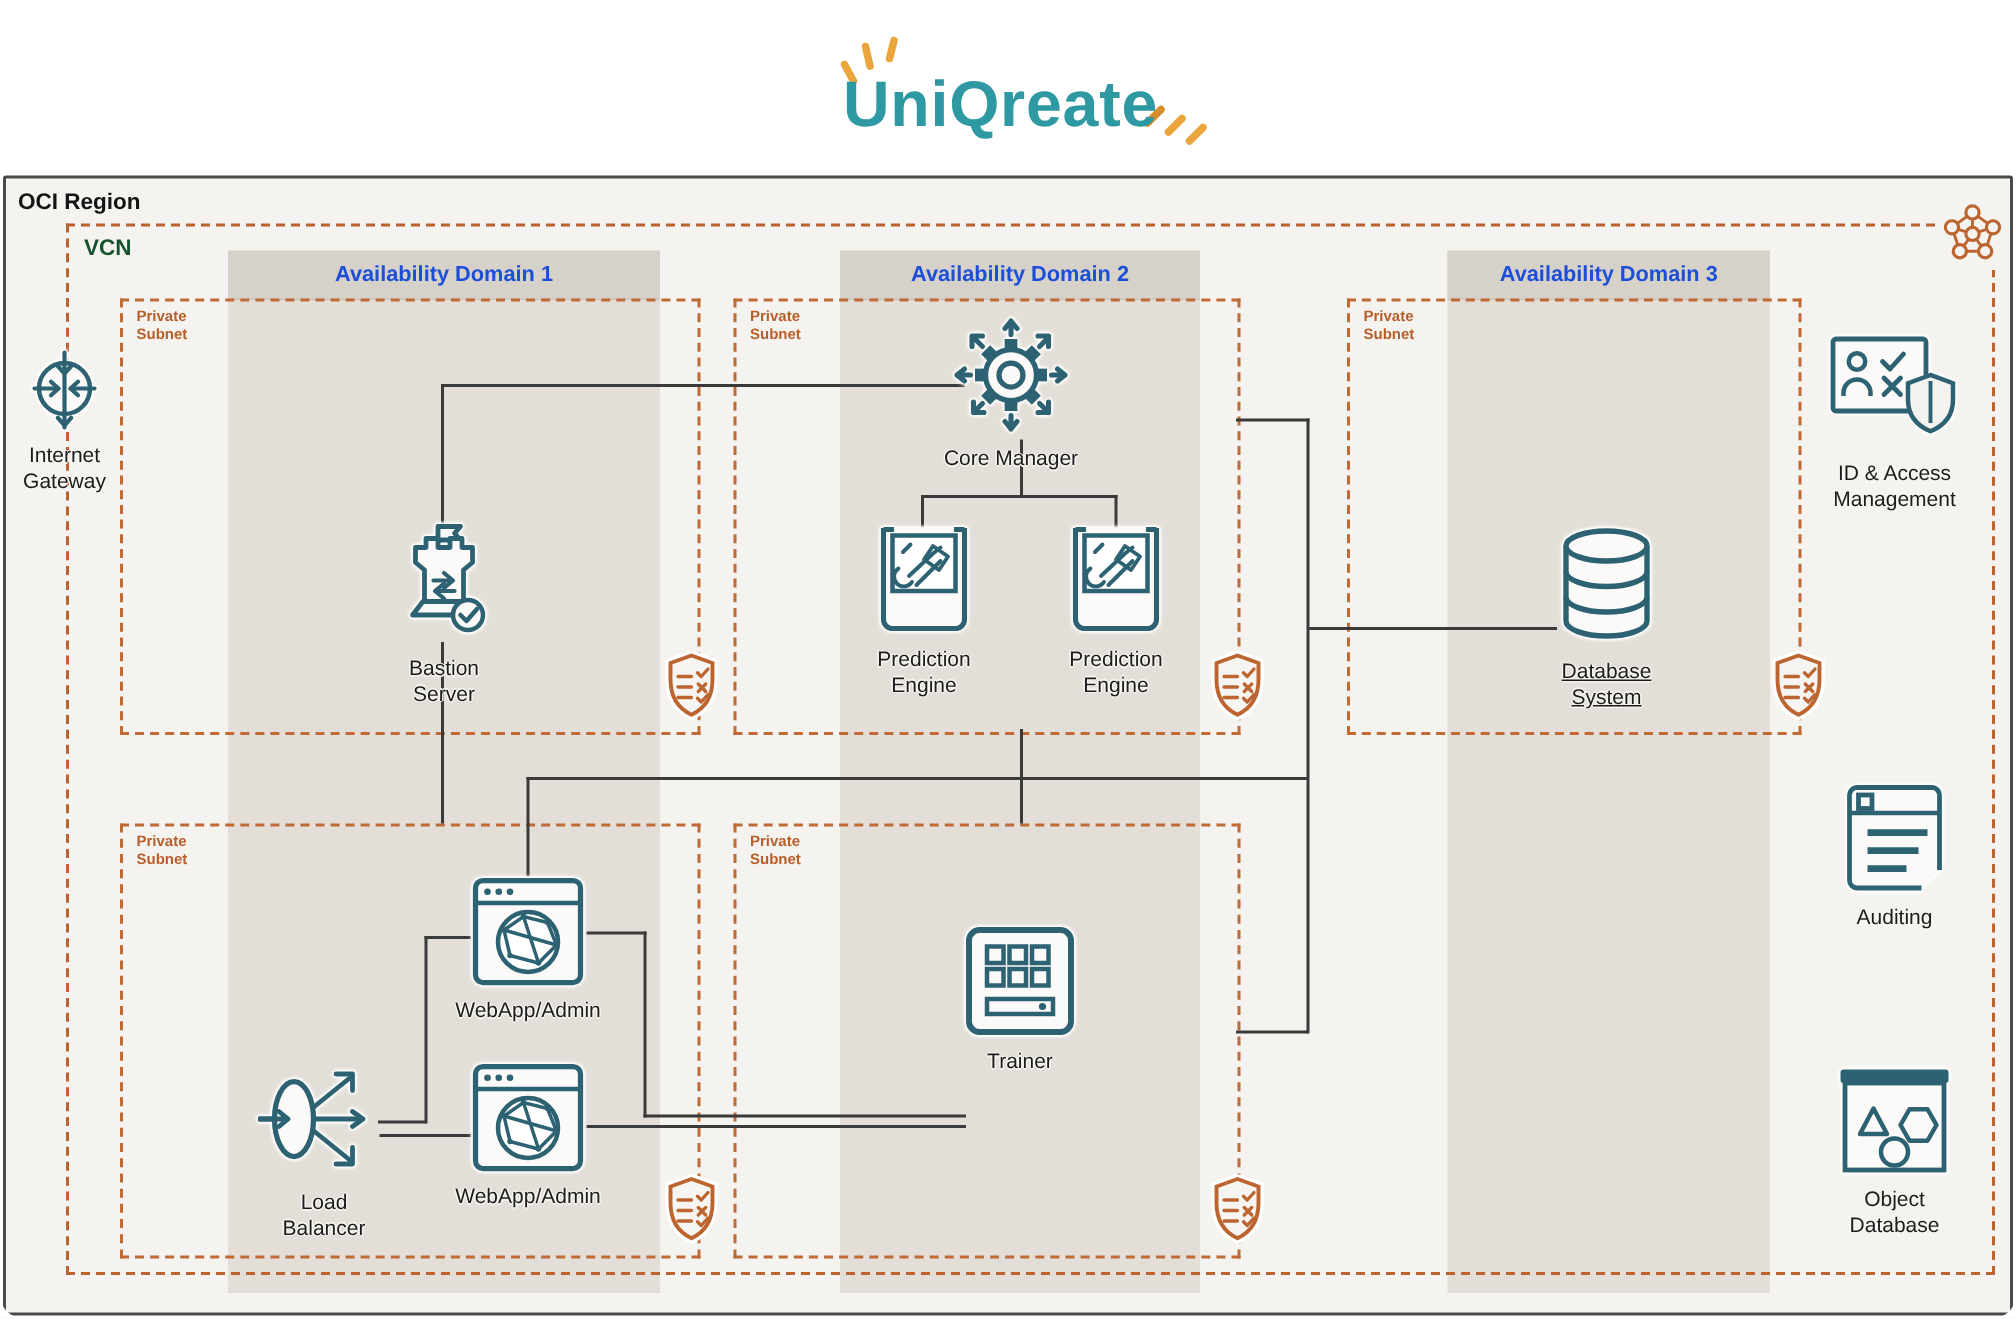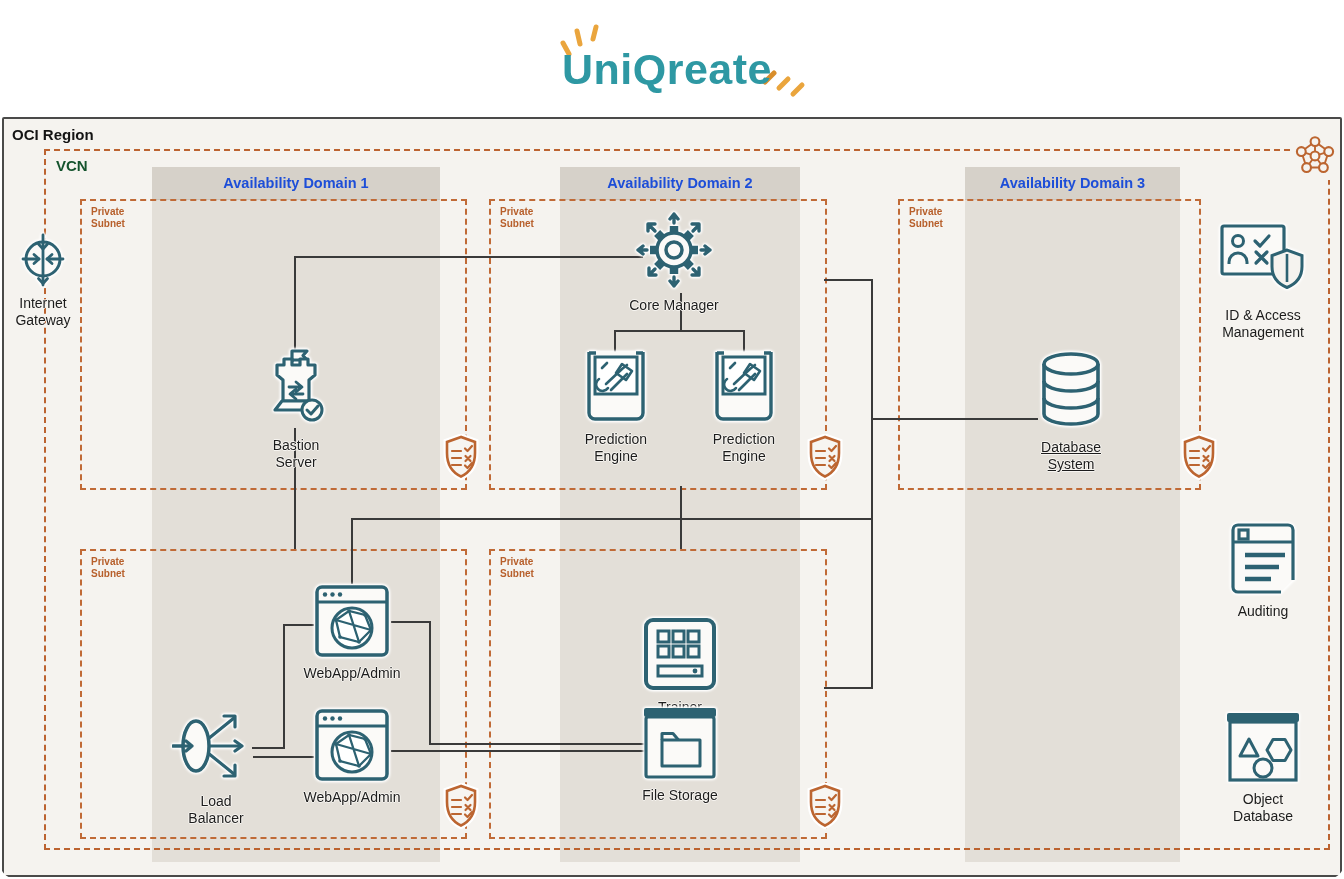--- a/index.html
+++ b/index.html
@@ -299,31 +299,20 @@
         <rect x="16" y="30" width="11" height="11"></rect>
           <rect x="31" y="30" width="11" height="11"></rect>
           <rect x="46" y="30" width="11" height="11"></rect>
         <rect x="16" y="50" width="44" height="10"></rect>
       </g>
       <circle cx="53" cy="55" r="2.4" fill="#2d6272"></circle>
     </svg>
     <div class="lbl">Trainer</div>
   </div>
 
-  <div class="node" style="left:622px;top:706px;width:116px;">
-    <svg width="76" height="74" viewBox="0 0 76 74">
-      <rect x="4" y="11" width="68" height="60" rx="2" fill="#fbfaf8" stroke="#2d6272" stroke-width="3.2"></rect>
-      <rect x="2" y="2" width="72" height="9" rx="2" fill="#2d6272"></rect>
-      <g fill="none" stroke="#2d6272" stroke-width="3" stroke-linejoin="round">
-        <path d="M20,34 v-6.5 h11 l5.5,6.5"></path>
-        <rect x="20" y="34" width="38" height="26"></rect>
-      </g>
-    </svg>
-    <div class="lbl" style="width:110px;">File Storage</div>
-  </div>
 
   <div class="node" style="left:1217px;top:522px;width:92px;">
     <svg width="72" height="74" viewBox="0 0 72 74">
       <path d="M66,58 V8 a5,5 0 0 0 -5,-5 H11 a5,5 0 0 0 -5,5 V65 a5,5 0 0 0 5,5 h43" fill="#fbfaf8" stroke="#2d6272" stroke-width="3.2"></path>
       <path d="M6,20 H66" stroke="#2d6272" stroke-width="3"></path>
       <rect x="12" y="8" width="9" height="9" fill="none" stroke="#2d6272" stroke-width="3.2"></rect>
       <g stroke="#2d6272" stroke-width="4.5">
         <path d="M18,33 H58"></path>
           <path d="M18,45 H52"></path>
           <path d="M18,57 H44"></path>

